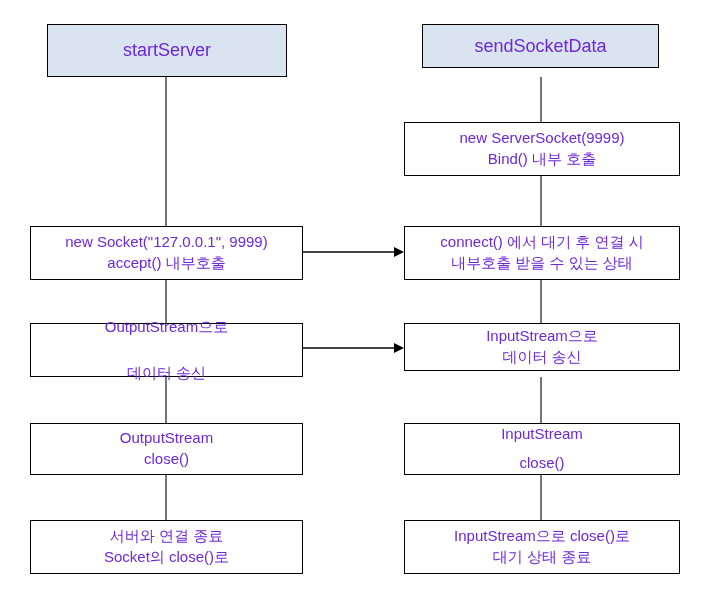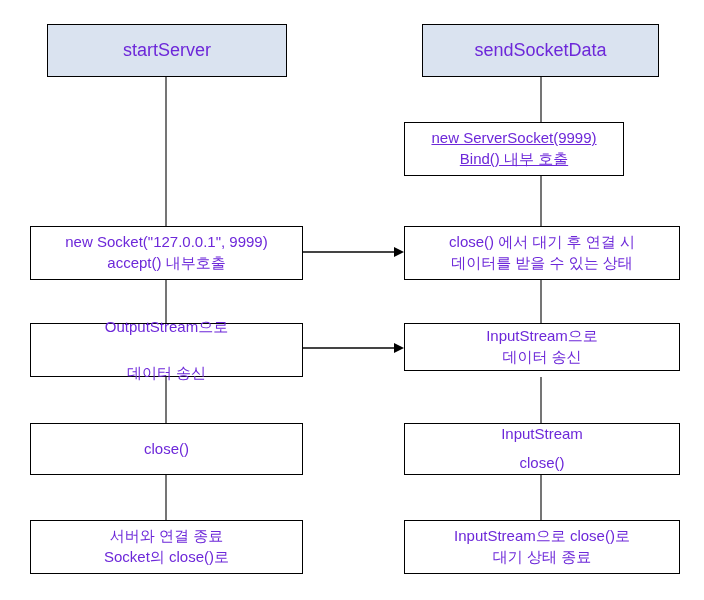--- a/index.html
+++ b/index.html
@@ -55,65 +55,66 @@
   .line-txt { display: block; }
 </style>
 </head>
 <body>
 
 <div class="canvas">
 
   <div class="box header-box" style="left:47px; top:24px; width:240px; height:53px;">
     <span class="line-txt">startServer</span>
   </div>
-  <div class="box header-box" style="left:422px; top:24px; width:237px; height:53px;">
+  <div class="box header-box" style="left:422px; top:24px; width:237px; height:44px;">
     <span class="line-txt">sendSocketData</span>
   </div>
 
   <div class="vline" style="left:165px; top:77px; height:149px;"></div>
   <div class="vline" style="left:165px; top:280px; height:43px;"></div>
   <div class="vline" style="left:165px; top:377px; height:46px;"></div>
   <div class="vline" style="left:165px; top:475px; height:45px;"></div>
 
   <div class="vline" style="left:540px; top:77px; height:45px;"></div>
   <div class="vline" style="left:540px; top:176px; height:50px;"></div>
   <div class="vline" style="left:540px; top:280px; height:43px;"></div>
   <div class="vline" style="left:540px; top:377px; height:46px;"></div>
   <div class="vline" style="left:540px; top:475px; height:45px;"></div>
 
   <div class="arrow-line" style="left:303px; top:251px; width:92px;"></div>
   <div class="arrowhead" style="left:394px; top:247px;"></div>
 
   <div class="arrow-line" style="left:303px; top:347px; width:92px;"></div>
   <div class="arrowhead" style="left:394px; top:343px;"></div>
 
-  <div class="box" style="left:404px; top:122px; width:220px; height:54px;text-decoration:underline;">
+  <div class="box" style="left:404px; top:122px; width:276px; height:54px;">
     <span class="line-txt">new ServerSocket(9999)</span>
     <span class="line-txt">Bind() 내부 호출</span>
   </div>
 
   <div class="box" style="left:30px; top:226px; width:273px; height:54px;">
     <span class="line-txt">new Socket("127.0.0.1", 9999)</span>
     <span class="line-txt">accept() 내부호출</span>
   </div>
   <div class="box" style="left:404px; top:226px; width:276px; height:54px;">
-    <span class="line-txt">close() 에서 대기 후 연결 시</span>
-    <span class="line-txt">데이터를 받을 수 있는 상태</span>
+    <span class="line-txt">connect() 에서 대기 후 연결 시</span>
+    <span class="line-txt">내부호출 받을 수 있는 상태</span>
   </div>
 
   <div class="box" style="left:30px; top:323px; width:273px; height:54px;gap:25px;">
     <span class="line-txt">OutputStream으로</span>
     <span class="line-txt">데이터 송신</span>
   </div>
   <div class="box" style="left:404px; top:323px; width:276px; height:48px;">
     <span class="line-txt">InputStream으로</span>
     <span class="line-txt">데이터 송신</span>
   </div>
 
   <div class="box" style="left:30px; top:423px; width:273px; height:52px;">
+    <span class="line-txt">OutputStream</span>
     <span class="line-txt">close()</span>
   </div>
   <div class="box" style="left:404px; top:423px; width:276px; height:52px;gap:8px;">
     <span class="line-txt">InputStream</span>
     <span class="line-txt">close()</span>
   </div>
 
   <div class="box" style="left:30px; top:520px; width:273px; height:54px;">
     <span class="line-txt">서버와 연결 종료</span>
     <span class="line-txt">Socket의 close()로</span>

